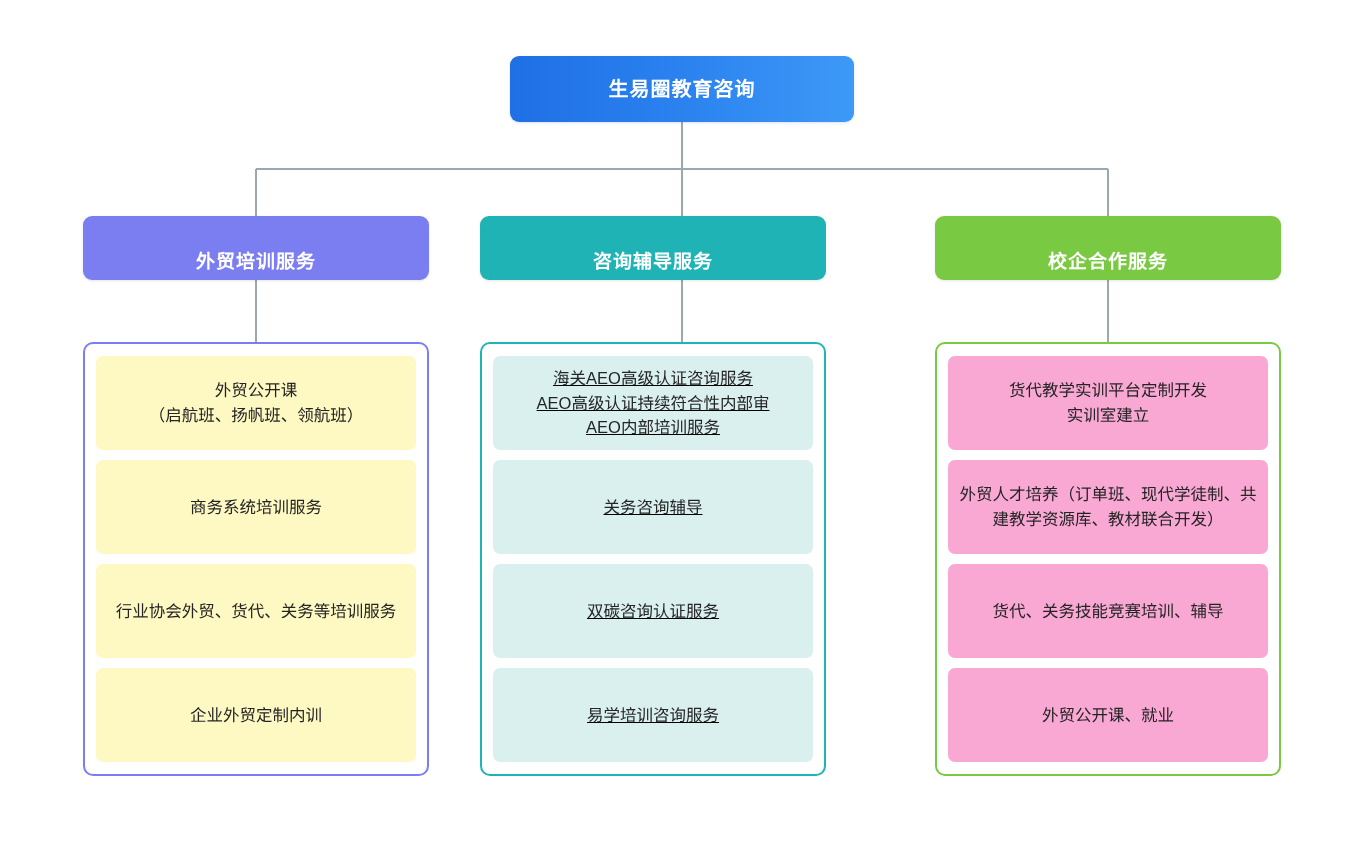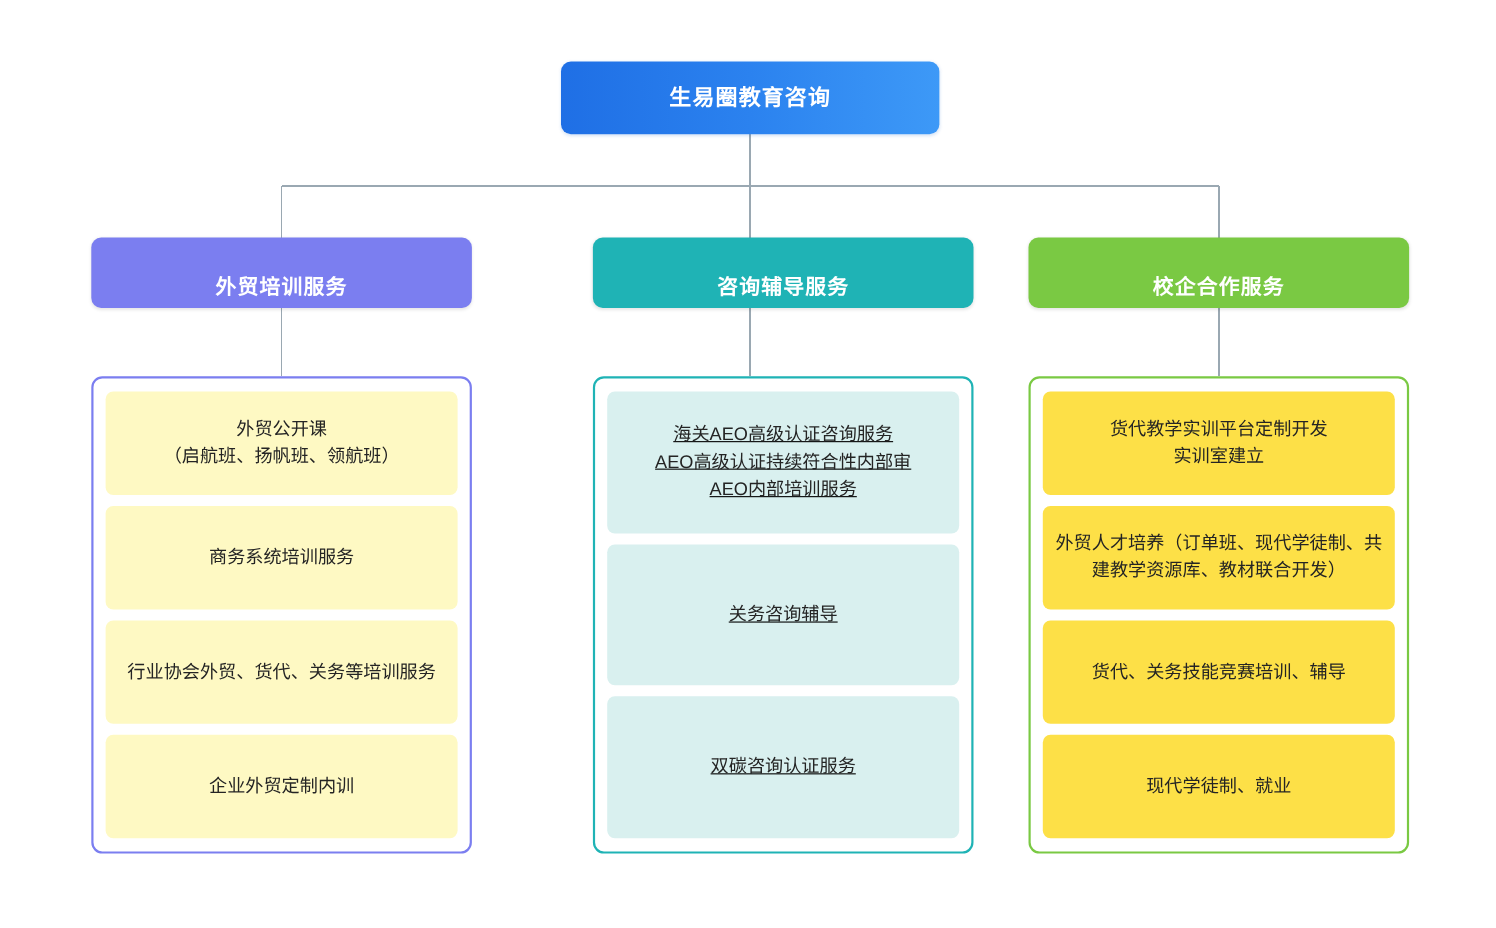--- a/index.html
+++ b/index.html
@@ -60,21 +60,21 @@
   }
 
   
   .column {
     position: absolute;
     top: 216px;
     width: 346px;
     z-index: 3;
   }
   .column.col-0 { left: 83px; }
-  .column.col-1 { left: 539px; }
+  .column.col-1 { left: 480px; }
   .column.col-2 { left: 935px; }
 
   .col-header {
     width: 346px;
     height: 64px;
     border-radius: 9px;
     display: flex;
     align-items: center;
     justify-content: center;
     box-shadow: 0 1px 3px rgba(0,0,0,0.10);
@@ -129,21 +129,21 @@
   .theme-purple .item-card { background: #fef9c3; }
 
   
   .theme-teal .col-header { background: #1fb3b5; }
   .theme-teal .col-body { border-color: #1fb3b5; }
   .theme-teal .item-card { background: #d9f0ef; text-decoration: underline; }
 
   
   .theme-green .col-header { background: #7ac943; }
   .theme-green .col-body { border-color: #7ac943; }
-  .theme-green .item-card { background: #fde047; }
+  .theme-green .item-card { background: #f9a8d4; }
 </style>
 </head>
 <body>
 
 <div id="chart-root">
 
   <svg id="connectors" viewBox="0 0 1360 844" xmlns="http://www.w3.org/2000/svg">
 
     <line x1="682" y1="122" x2="682" y2="169"></line>
 
@@ -192,37 +192,40 @@
         <span class="item-text">海关AEO高级认证咨询服务
 AEO高级认证持续符合性内部审
 AEO内部培训服务</span>
       </div>
       <div class="item-card">
         <span class="item-text">关务咨询辅导</span>
       </div>
       <div class="item-card">
         <span class="item-text">双碳咨询认证服务</span>
       </div>
+      <div class="item-card">
+        <span class="item-text">易学培训咨询服务</span>
+      </div>
     </div>
   </div>
 
   <div class="column col-2 theme-green">
     <div class="col-header">
       <span class="col-header-label">校企合作服务</span>
     </div>
     <div class="col-body">
       <div class="item-card">
         <span class="item-text">货代教学实训平台定制开发
 实训室建立</span>
       </div>
       <div class="item-card">
         <span class="item-text">外贸人才培养（订单班、现代学徒制、共建教学资源库、教材联合开发）</span>
       </div>
       <div class="item-card">
         <span class="item-text">货代、关务技能竞赛培训、辅导</span>
       </div>
       <div class="item-card">
-        <span class="item-text">现代学徒制、就业</span>
+        <span class="item-text">外贸公开课、就业</span>
       </div>
     </div>
   </div>
 
 </div>
 
 </body></html>

